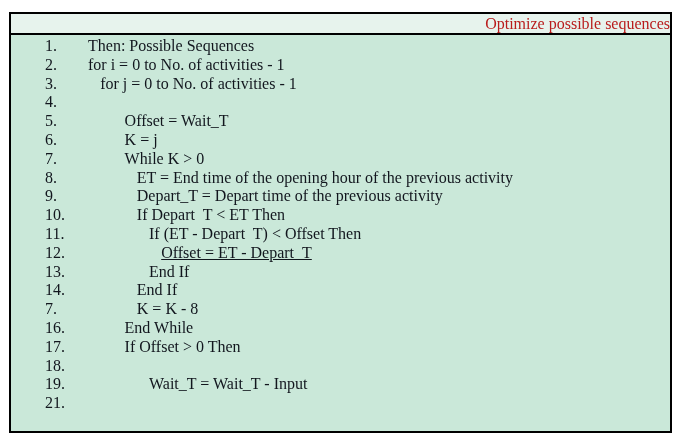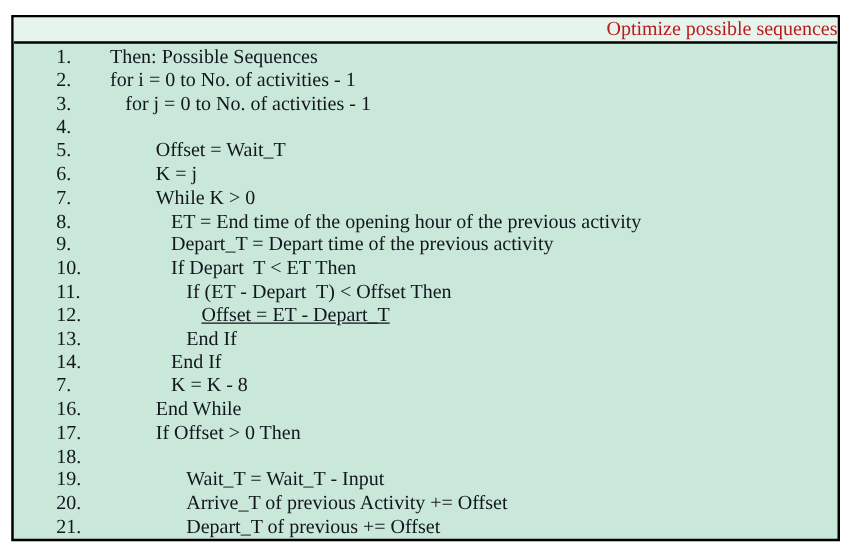--- a/index.html
+++ b/index.html
@@ -134,24 +134,19 @@
 
   <div class="line">
     <span class="num">18.</span>
   </div>
 
   <div class="line">
     <span class="num">19.</span>
     <span class="txt" style="padding-left: 61px;">Wait_T = Wait_T - Input</span>
   </div>
 
-  <div class="line">
-    <span class="num">20.</span>
-    <span class="txt" style="padding-left: 61px;">Arrive_T of previous Activity += Offset</span>
-  </div>
 
   <div class="line">
     <span class="num">21.</span>
-    <span class="txt" style="padding-left: 61px;">Depart_T of previous += Offset</span>
   </div>
 </div>
   </div>
 </div>
 
 </body></html>

